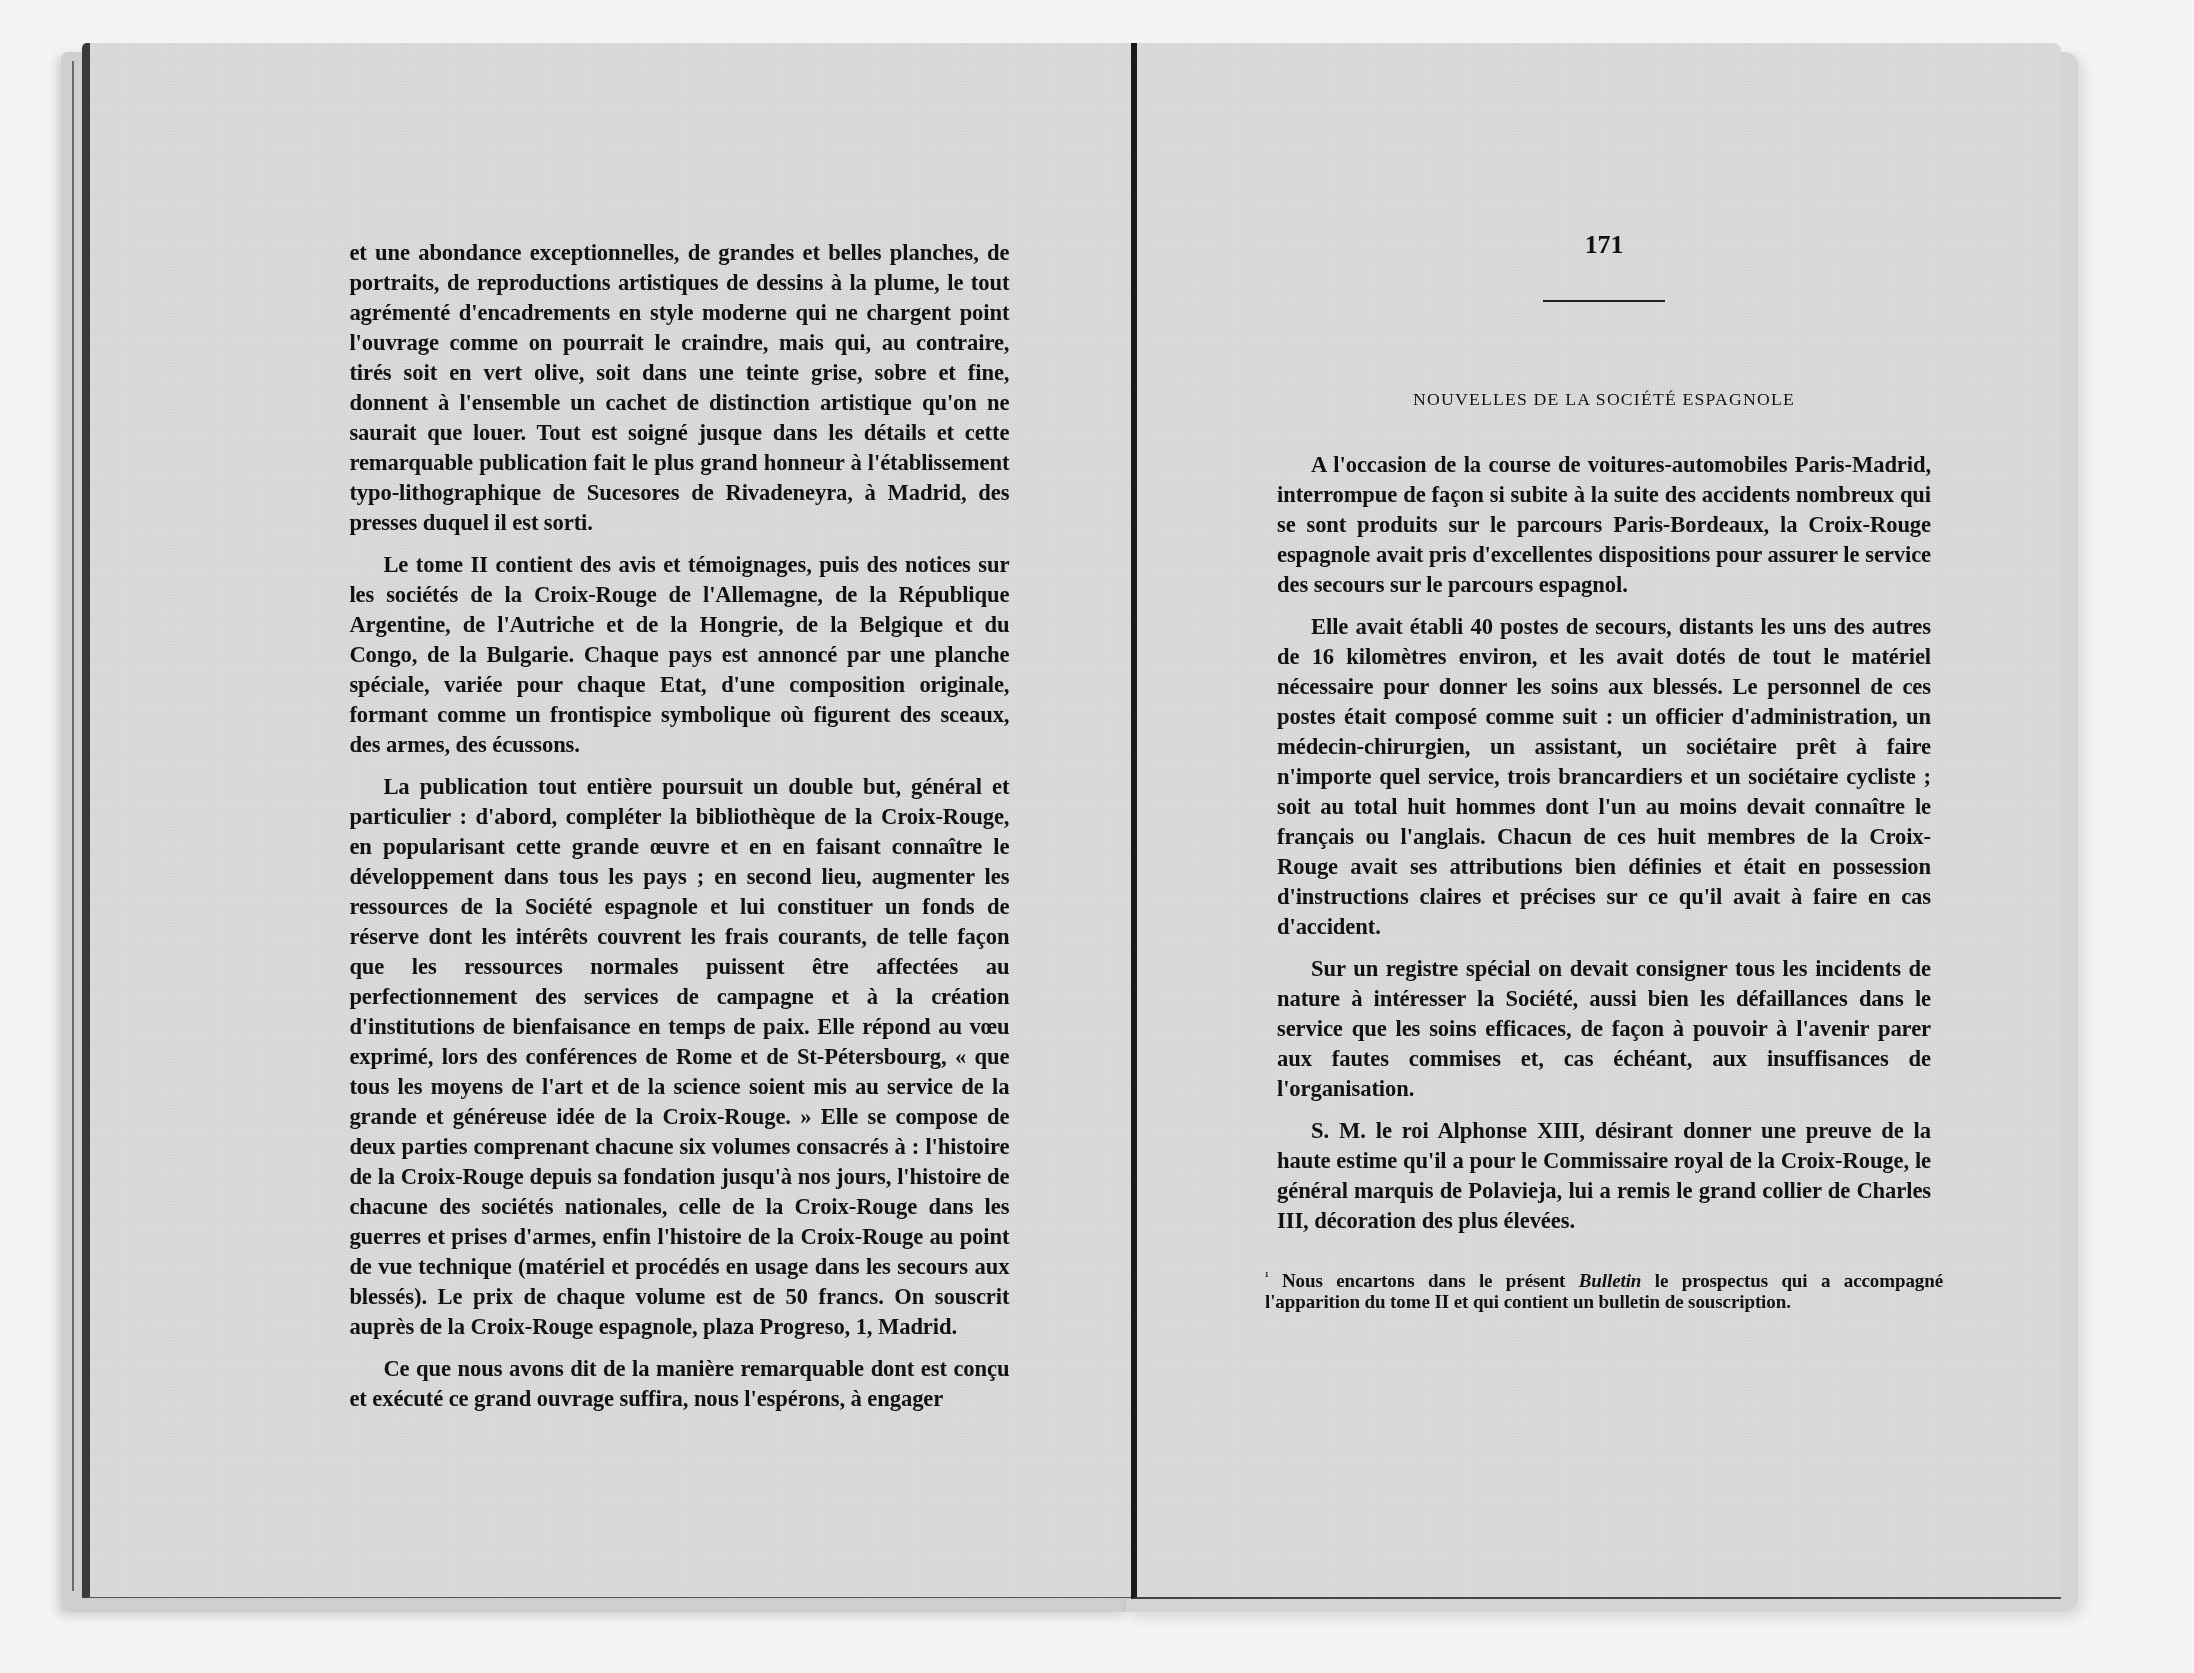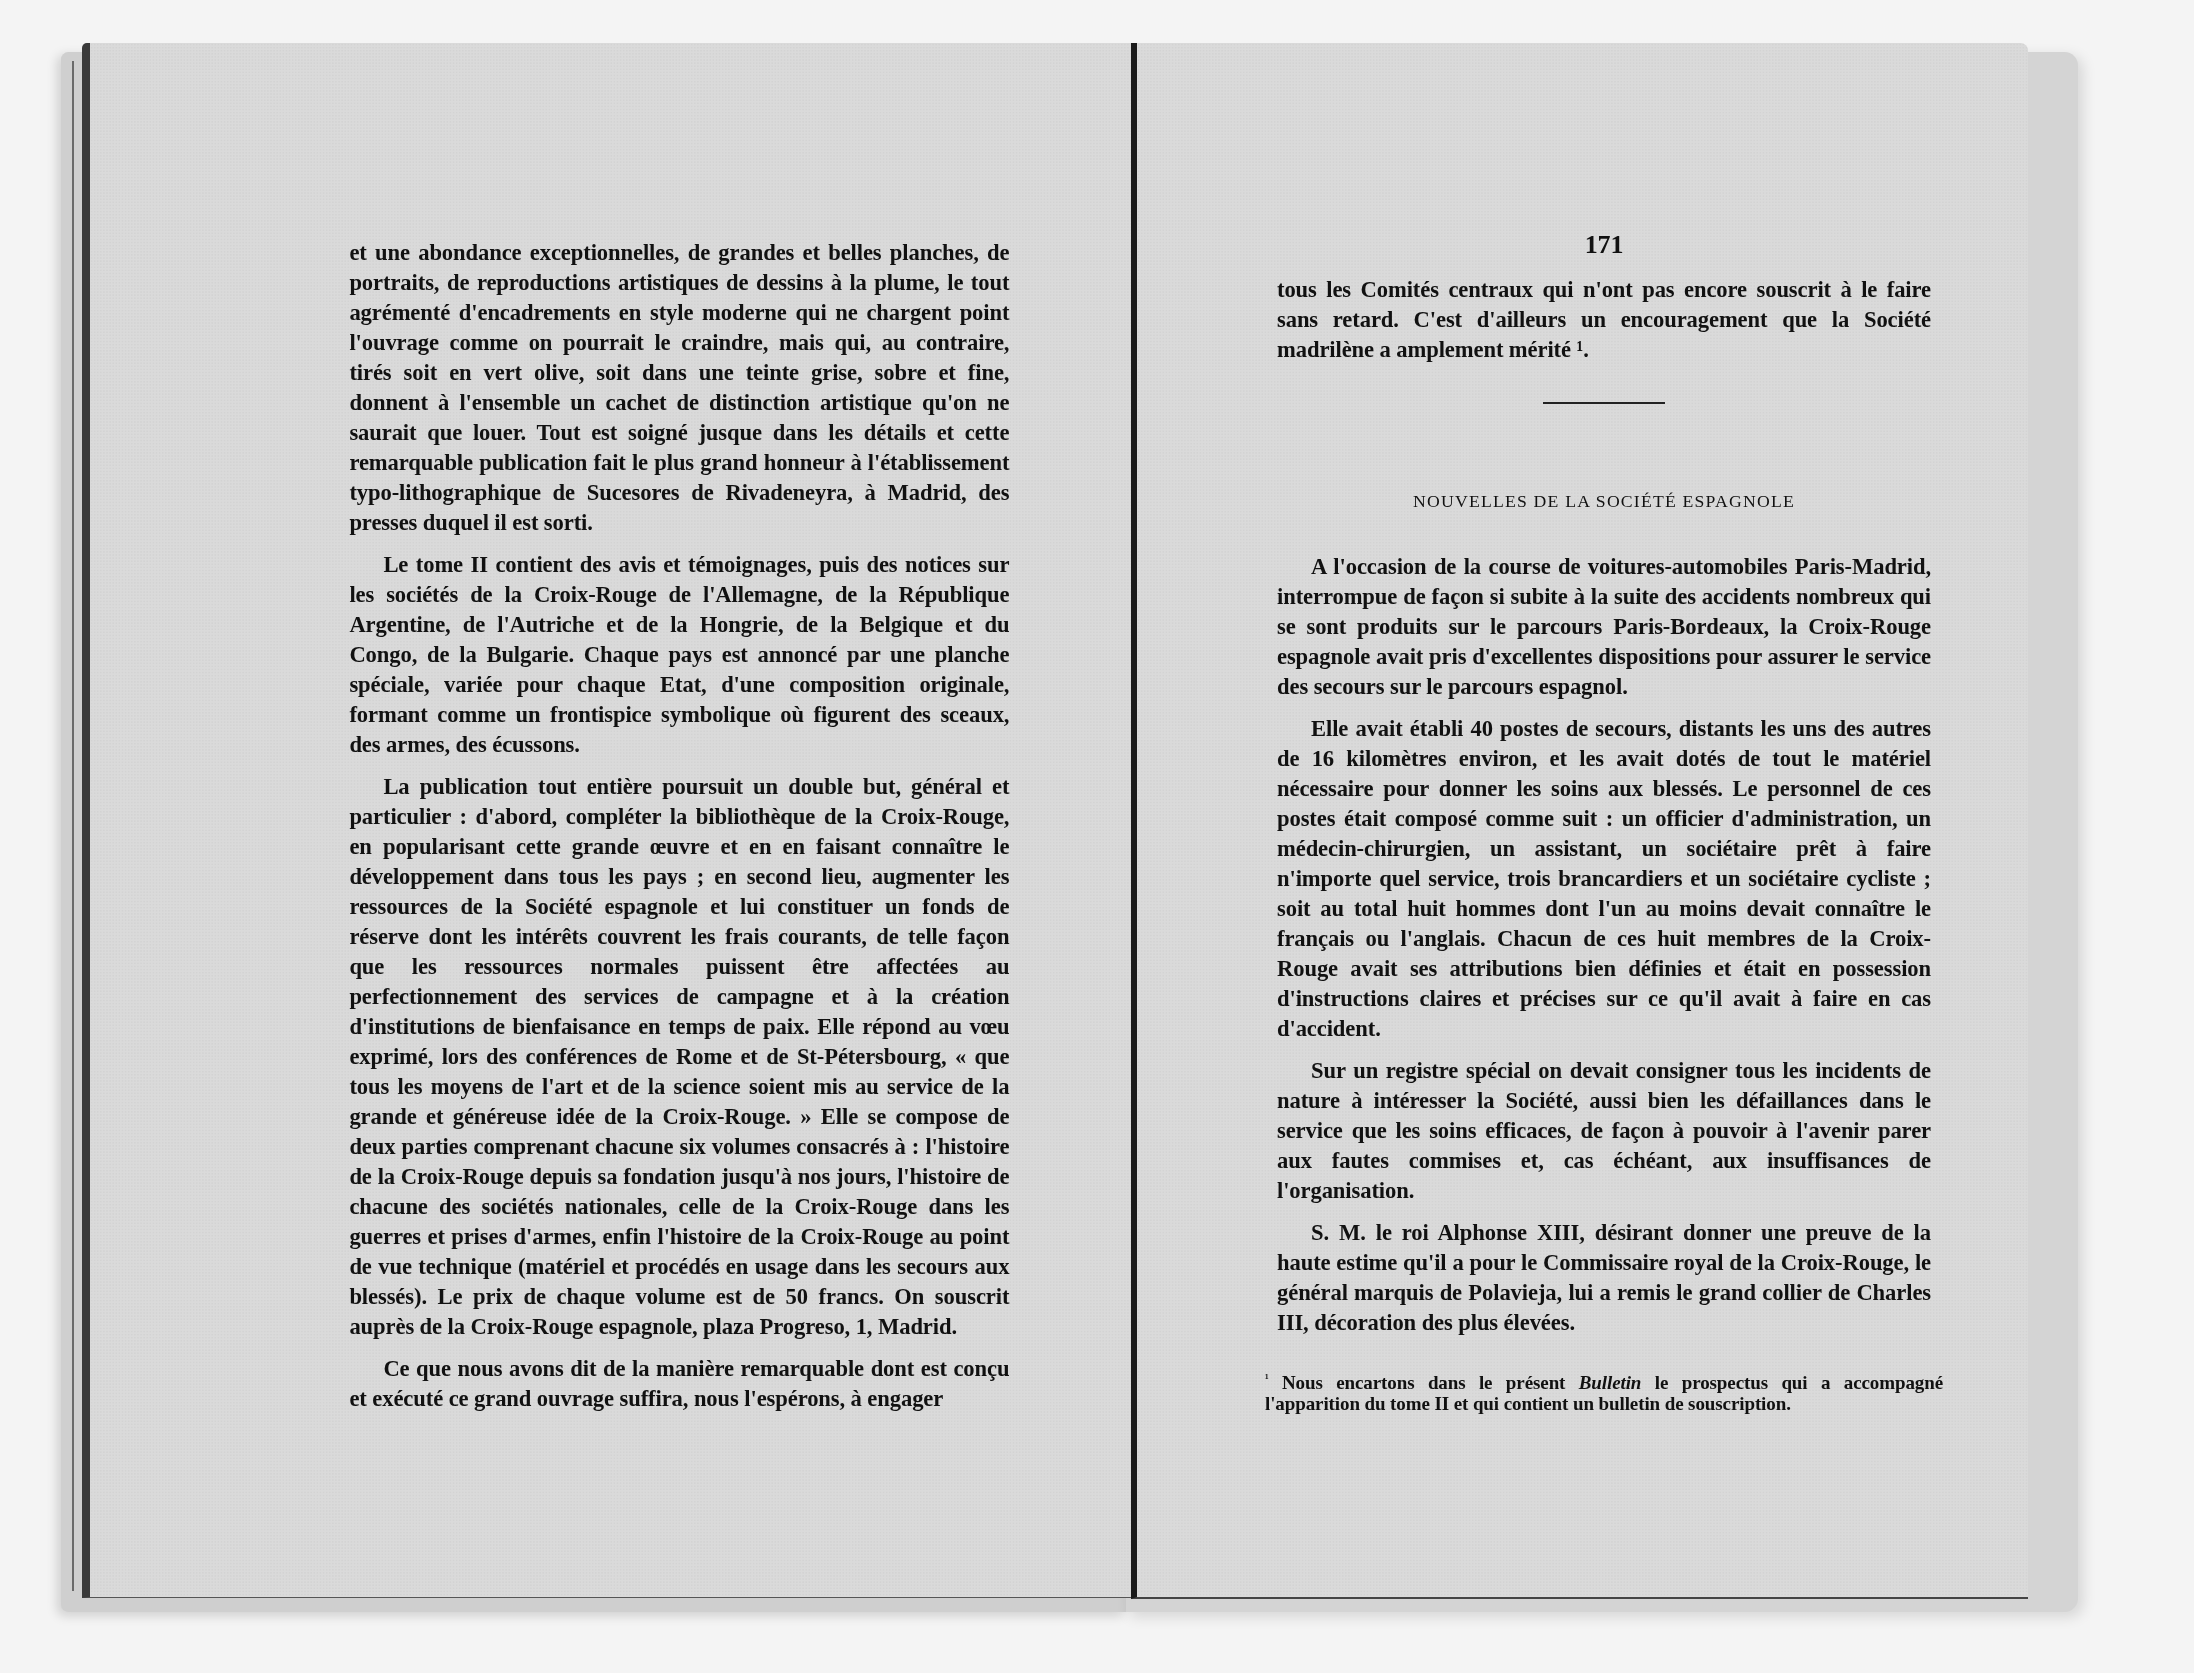--- a/index.html
+++ b/index.html
@@ -34,20 +34,21 @@
     left: 24.4px; width: 1041px;
     border-left: 8.5px solid #3a3a3a;
     border-bottom: 1.8px solid #555;
     border-radius: 4.9px 0 0 0;
   }
   .page.right {
     left: 1073px; width: 891px;
     border-left: 6.1px solid #1a1a1a;
     border-bottom: 2.4px solid #444;
     border-radius: 0 7.3px 0 0;
+    padding-left: 33px;
   }
   .edge-line {
     position: absolute; top: 18.3px; bottom: 6.1px; width: 2.4px; background: #6a6a6a;
   }
   .column {
     position: absolute;
     font-size: 22.6px; line-height: 30px;
     text-align: justify;
     font-weight: 600;
     letter-spacing: -0.1px;
@@ -89,21 +90,20 @@
       <p>et une abondance exceptionnelles, de grandes et belles planches, de portraits, de reproductions artistiques de dessins à la plume, le tout agrémenté d'encadrements en style moderne qui ne chargent point l'ouvrage comme on pourrait le craindre, mais qui, au contraire, tirés soit en vert olive, soit dans une teinte grise, sobre et fine, donnent à l'ensemble un cachet de distinction artistique qu'on ne saurait que louer. Tout est soigné jusque dans les détails et cette remarquable publication fait le plus grand honneur à l'établissement typo-lithographique de Sucesores de Rivadeneyra, à Madrid, des presses duquel il est sorti.</p>
       <p class="indent">Le tome II contient des avis et témoignages, puis des notices sur les sociétés de la Croix-Rouge de l'Allemagne, de la République Argentine, de l'Autriche et de la Hongrie, de la Belgique et du Congo, de la Bulgarie. Chaque pays est annoncé par une planche spéciale, variée pour chaque Etat, d'une composition originale, formant comme un frontispice symbolique où figurent des sceaux, des armes, des écussons.</p>
       <p class="indent">La publication tout entière poursuit un double but, général et particulier : d'abord, compléter la bibliothèque de la Croix-Rouge, en popularisant cette grande œuvre et en en faisant connaître le développement dans tous les pays ; en second lieu, augmenter les ressources de la Société espagnole et lui constituer un fonds de réserve dont les intérêts couvrent les frais courants, de telle façon que les ressources normales puissent être affectées au perfectionnement des services de campagne et à la création d'institutions de bienfaisance en temps de paix. Elle répond au vœu exprimé, lors des conférences de Rome et de St-Pétersbourg, « que tous les moyens de l'art et de la science soient mis au service de la grande et généreuse idée de la Croix-Rouge. » Elle se compose de deux parties comprenant chacune six volumes consacrés à : l'histoire de la Croix-Rouge depuis sa fondation jusqu'à nos jours, l'histoire de chacune des sociétés nationales, celle de la Croix-Rouge dans les guerres et prises d'armes, enfin l'histoire de la Croix-Rouge au point de vue technique (matériel et procédés en usage dans les secours aux blessés). Le prix de chaque volume est de 50 francs. On souscrit auprès de la Croix-Rouge espagnole, plaza Progreso, 1, Madrid.</p>
       <p class="indent">Ce que nous avons dit de la manière remarquable dont est conçu et exécuté ce grand ouvrage suffira, nous l'espérons, à engager</p>
     </div>
   </div>
 
   <div class="page right">
     <div class="column">
       <div class="page-number">171</div>
-      <p>tous les Comités centraux qui n'ont pas encore souscrit à le faire sans retard. C'est d'ailleurs un encouragement que la Société madrilène a amplement mérité ¹.</p>
       <div class="rule"></div>
       <div class="section-title">NOUVELLES DE LA SOCIÉTÉ ESPAGNOLE</div>
 
       <p class="indent">A l'occasion de la course de voitures-automobiles Paris-Madrid, interrompue de façon si subite à la suite des accidents nombreux qui se sont produits sur le parcours Paris-Bordeaux, la Croix-Rouge espagnole avait pris d'excellentes dispositions pour assurer le service des secours sur le parcours espagnol.</p>
       <p class="indent">Elle avait établi 40 postes de secours, distants les uns des autres de 16 kilomètres environ, et les avait dotés de tout le matériel nécessaire pour donner les soins aux blessés. Le personnel de ces postes était composé comme suit : un officier d'administration, un médecin-chirurgien, un assistant, un sociétaire prêt à faire n'importe quel service, trois brancardiers et un sociétaire cycliste ; soit au total huit hommes dont l'un au moins devait connaître le français ou l'anglais. Chacun de ces huit membres de la Croix-Rouge avait ses attributions bien définies et était en possession d'instructions claires et précises sur ce qu'il avait à faire en cas d'accident.</p>
       <p class="indent">Sur un registre spécial on devait consigner tous les incidents de nature à intéresser la Société, aussi bien les défaillances dans le service que les soins efficaces, de façon à pouvoir à l'avenir parer aux fautes commises et, cas échéant, aux insuffisances de l'organisation.</p>
 
       <p class="indent">S. M. le roi Alphonse XIII, désirant donner une preuve de la haute estime qu'il a pour le Commissaire royal de la Croix-Rouge, le général marquis de Polavieja, lui a remis le grand collier de Charles III, décoration des plus élevées.</p>
 
       <div class="footnote indent">

